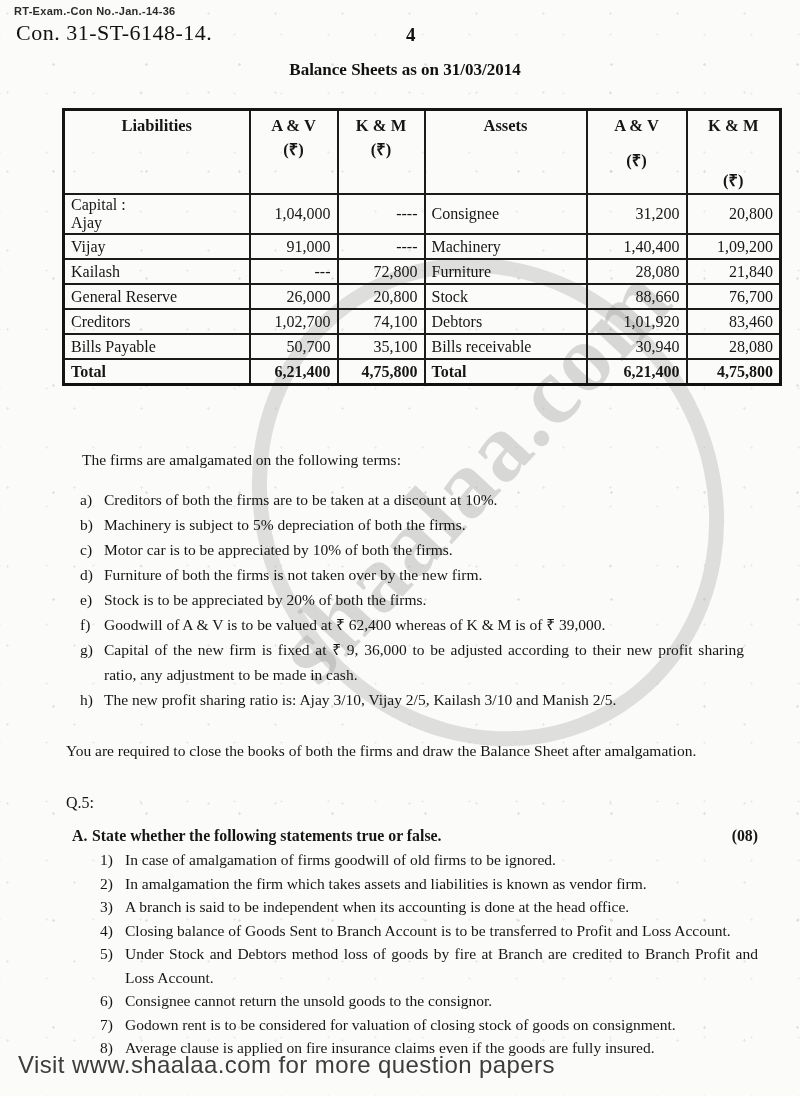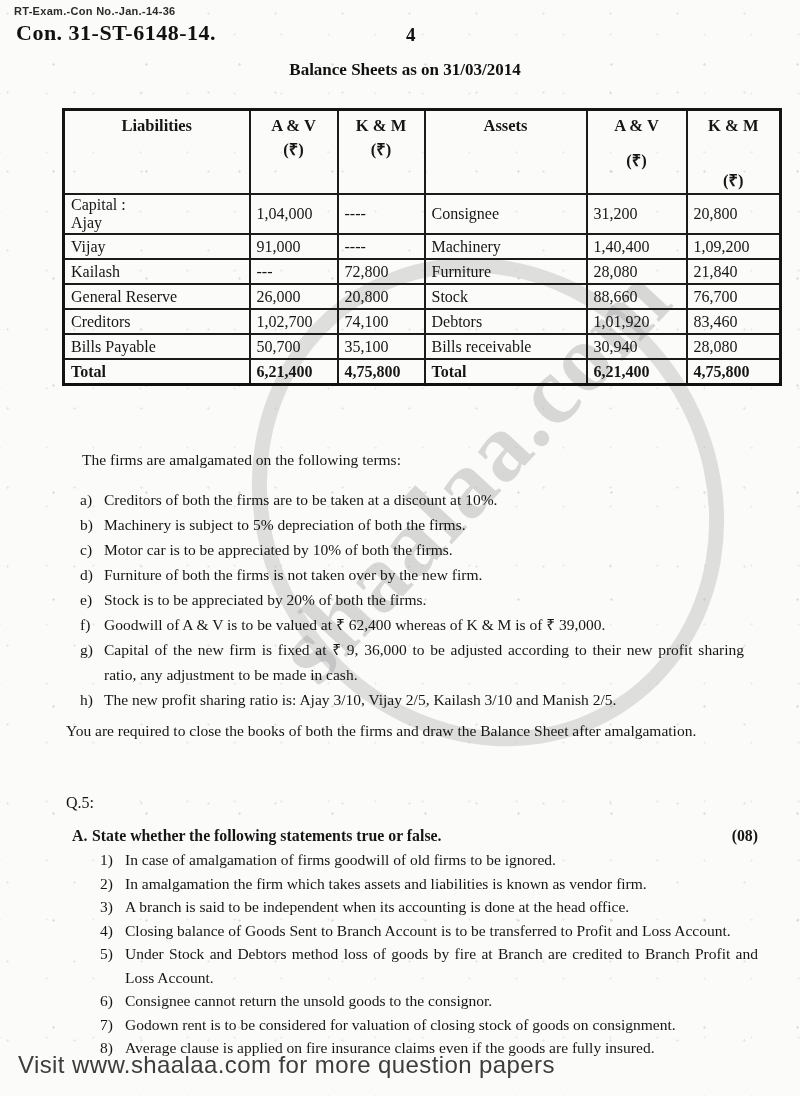--- a/index.html
+++ b/index.html
@@ -26,21 +26,21 @@
     white-space:nowrap;
   }
   
   .scan-ref {
     position:absolute; left:14px; top:5px;
     font-family:"Liberation Sans", sans-serif; font-size:11px; font-weight:bold;
     letter-spacing:.3px; color:#2b2b2b;
   }
   .doc-code {
     position:absolute; left:16px; top:20px;
-    font-size:22px; font-weight:bold; letter-spacing:.5px; color:#111;
+    font-size:22px; font-weight:normal; letter-spacing:.5px; color:#111;
   }
   .page-num {
     position:absolute; left:406px; top:24px;
     font-size:19px; font-weight:bold; color:#111;
   }
   .sheet-title {
     position:absolute; left:0; top:60px; width:810px; text-align:center;
     font-size:17px; font-weight:bold; color:#111;
   }
   
@@ -53,31 +53,31 @@
     border:2px solid #1b1b1b; padding:1px 6px; overflow:hidden;
     font-size:16px; white-space:nowrap;
   }
   table.bs th { height:76px; vertical-align:top; padding-top:5px; font-size:16.5px; }
   table.bs td { height:21px; }
   .h-cur { font-weight:bold; margin-top:1px; }
   .h-cur.mid { margin-top:12px; }
   .h-cur.low { margin-top:32px; }
   td.lia-cell { }
   td.lia-cell .cellwrap { display:flex; justify-content:space-between;flex-direction:column; }
-  td.num { text-align:left; }
+  td.num { text-align:right; }
   tr.total-row td { font-weight:bold; }
   tr.total-row td, table.bs tr:last-child td { border-bottom:3px solid #111; }
   
   .terms { position:absolute; left:66px; top:447px; width:678px; line-height:25px; font-size:15.5px; }
   .terms-intro { margin:0 0 15px 16px; }
   .li-row { display:flex; }
   .li-label { flex:0 0 38px; }
   .t-label { padding-left:14px; box-sizing:border-box; }
   .li-text { flex:1; text-align:justify; }
-  .closing { margin:6px 0 0 0; text-align:justify; line-height:26px; }
+  .closing { margin:26px 0 0 0; text-align:justify; line-height:26px; }
   .q5 { position:absolute; left:66px; top:791px; width:692px; font-size:15.5px; line-height:23.5px; }
   .q5-num { margin:0 0 9px 0; font-weight:normal; font-size:16px; }
   .q5-head { display:flex; font-weight:bold; margin:0 0 1px 0; font-size:15.8px; }
   .q5-part { flex:0 0 26px; padding-left:6px; box-sizing:border-box; }
   .q5-title { flex:1; }
   .q5-marks { flex:0 0 auto; }
   .s-label { flex:0 0 59px; padding-left:34px; box-sizing:border-box; }
   
   .footer {
     position:absolute; left:18px; top:1051px;

